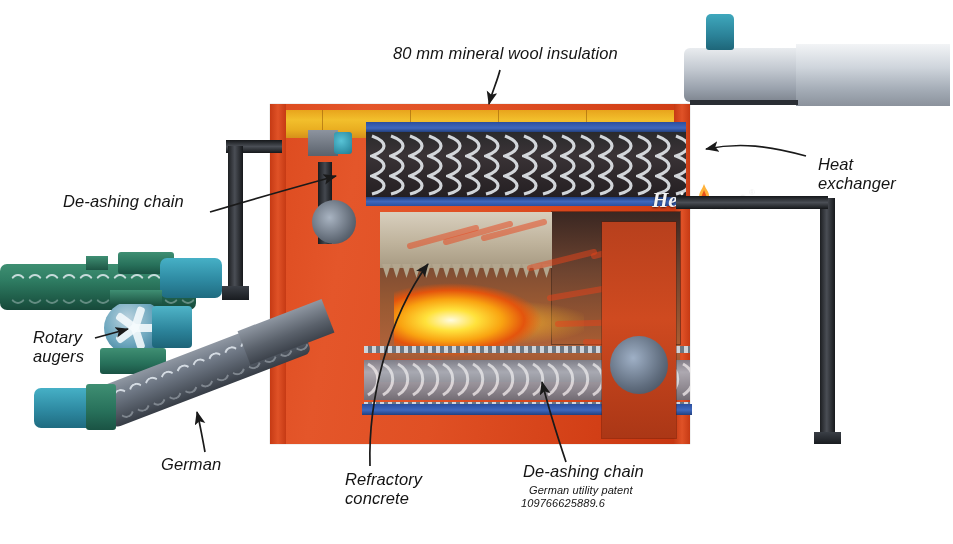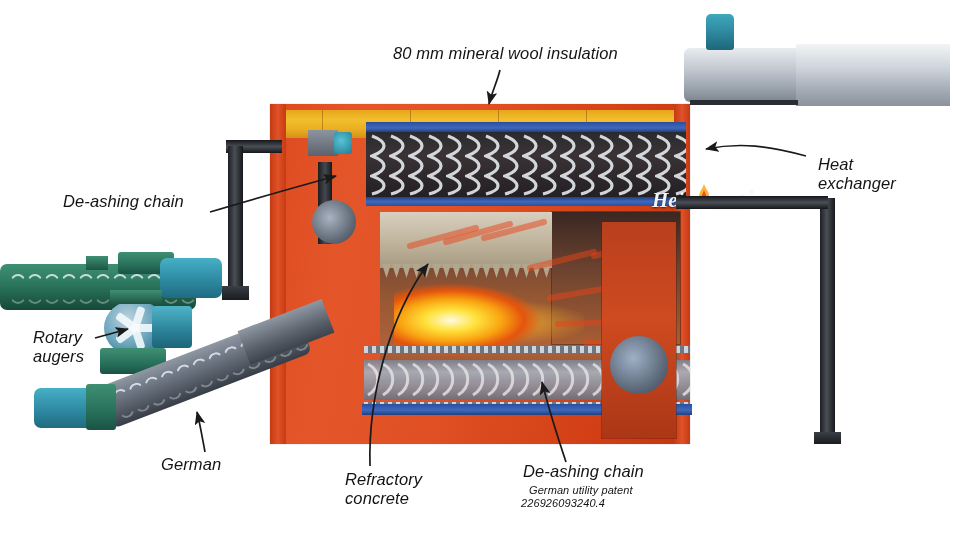--- a/index.html
+++ b/index.html
@@ -411,15 +411,15 @@
   <div class="label big" style="left:818px;top:155px;">Heat
 exchanger</div>
   <div class="label big" style="left:63px;top:192px;">De-ashing chain</div>
   <div class="label big" style="left:33px;top:328px;">Rotary
 augers</div>
   <div class="label big" style="left:161px;top:455px;">German</div>
   <div class="label big" style="left:523px;top:462px;">De-ashing chain</div>
   <div class="label big" style="left:345px;top:470px;">Refractory
 concrete</div>
   <div class="label small" style="left:521px;top:484px;margin-left:8px;">German utility patent</div>
-  <div class="label small" style="left:521px;top:497px;">226926093240.4</div>
+  <div class="label small" style="left:521px;top:497px;">109766625889.6</div>
 
 </div>
 
 </body></html>

